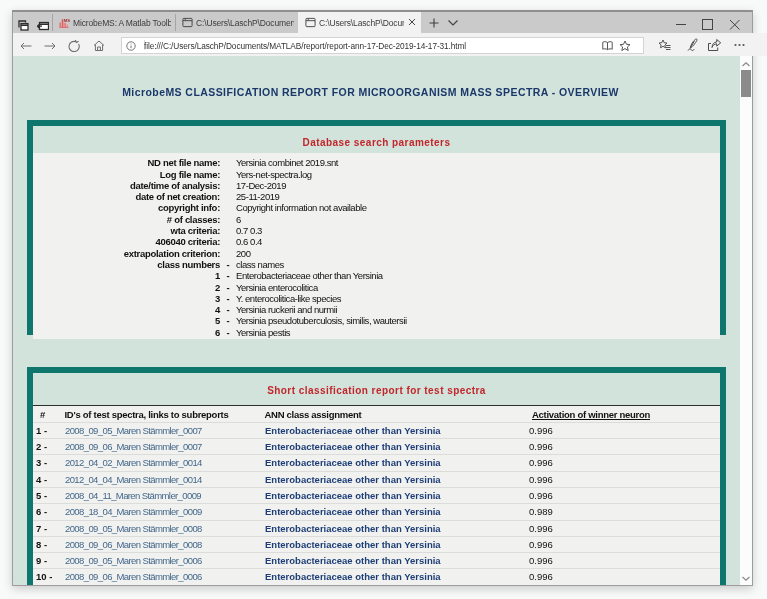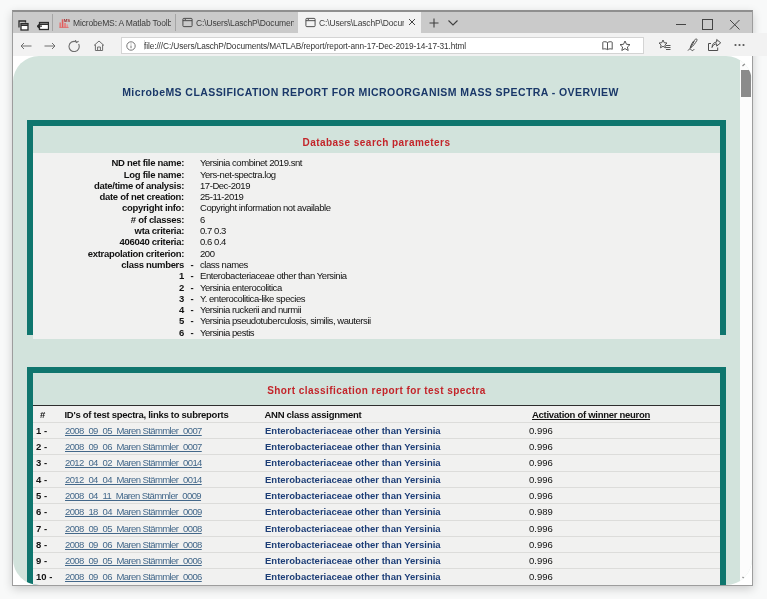--- a/index.html
+++ b/index.html
@@ -14,43 +14,43 @@
 .tabico{position:absolute;top:5px;left:7px;width:11px;height:11px;}
 .tbtn{position:absolute;color:#3f3f3f;}
 
 .wbtn{position:absolute;top:0;color:#444;}
 
 .addrbar{position:absolute;left:0;top:21px;width:760px;height:23px;background:#f2f2f2;}
 .navico{position:absolute;top:4px;}
 .urlbox{position:absolute;left:108px;top:4px;width:523px;height:17px;background:#fff;border:1px solid #d4d4d4;box-sizing:border-box;}
 .urltxt{position:absolute;left:22px;top:3px;font-size:8.3px;color:#333;white-space:nowrap;letter-spacing:-0.1px;}
 
-.viewport{position:absolute;left:0;top:44px;width:739px;height:529px;background:#d2e3dc;overflow:hidden;border-radius:26px;}
+.viewport{position:absolute;left:0;top:44px;width:739px;height:529px;background:#d2e3dc;overflow:hidden;}
 .sbar{position:absolute;right:0;top:0;width:12px;height:529px;background:#fcfcfc;}
 .sthumb{position:absolute;left:1px;top:14px;width:10px;height:27px;background:#8b8b8b;}
 .title{position:absolute;left:-6px;top:30px;width:727px;text-align:center;font-size:10.5px;letter-spacing:0.43px;font-weight:bold;color:#1a3869;}
 .tbl{position:absolute;left:14px;width:699px;box-sizing:border-box;border:6px solid #0f766e;}
 .thead{background:#d2e3dc;color:#c3252a;font-weight:bold;font-size:10px;letter-spacing:0.45px;text-align:center;}
 .tbody{background:#f1f1f0;font-size:9.5px;color:#111;}
 
 #t1{top:64px;height:215px;}
 #t1 .thead{height:27px;line-height:34px;}
-#t1 .tbody{height:186px;padding-top:4.3px;box-sizing:border-box;}
+#t1 .tbody{height:186px;padding-top:4.3px;box-sizing:border-box;padding-left:36px;}
 .r1{height:11.3px;line-height:11.3px;white-space:nowrap;}
 .r1 .lbl{display:inline-block;width:151px;text-align:right;font-weight:bold;letter-spacing:-0.3px;}
 .r1 .dsh{display:inline-block;width:16px;text-align:center;font-weight:bold;}
 .r1 .val{display:inline-block;letter-spacing:-0.45px;}
 
 #t2{top:311px;height:218px;}
 #t2 .thead{height:33px;line-height:36px;border-bottom:1.5px solid #2e2e2e;box-sizing:border-box;}
 #t2 .tbody{height:184px;}
 .r2{position:relative;height:16.3px;line-height:15.3px;box-sizing:border-box;white-space:nowrap;border-bottom:1px solid #dcdcda;}
 .r2 .c1{position:absolute;left:3px;font-weight:bold;letter-spacing:0;}
 
-.r2 .c2{position:absolute;left:32px;color:#43688a;letter-spacing:-0.6px;text-decoration:underline;}
+.r2 .c2{position:absolute;left:32px;color:#43688a;letter-spacing:-0.6px;}
 .r2 .c3{position:absolute;left:232px;font-weight:bold;color:#1d3e77;}
 .r2 .c4{position:absolute;left:496px;}
 .r2h{height:16.8px;line-height:17px;box-sizing:border-box;font-weight:bold;border-bottom:1px solid #dcdcda;white-space:nowrap;letter-spacing:-0.28px;text-decoration:underline;}
 .r2h .h1{display:inline-block;margin-left:7px;width:24.5px;}
 .r2h .h2{display:inline-block;width:200px;}
 .r2h .h3{display:inline-block;width:264px;}
 svg{display:block;}
 </style>
 </head>
 <body>

